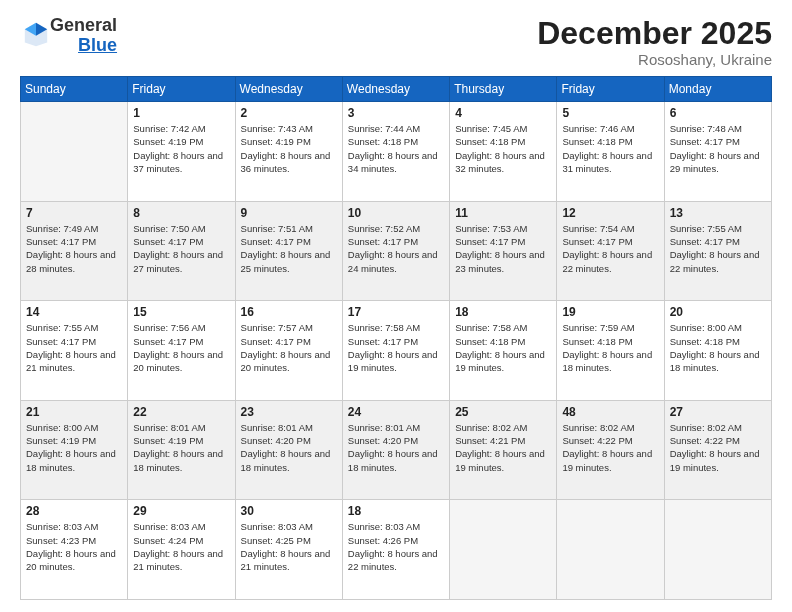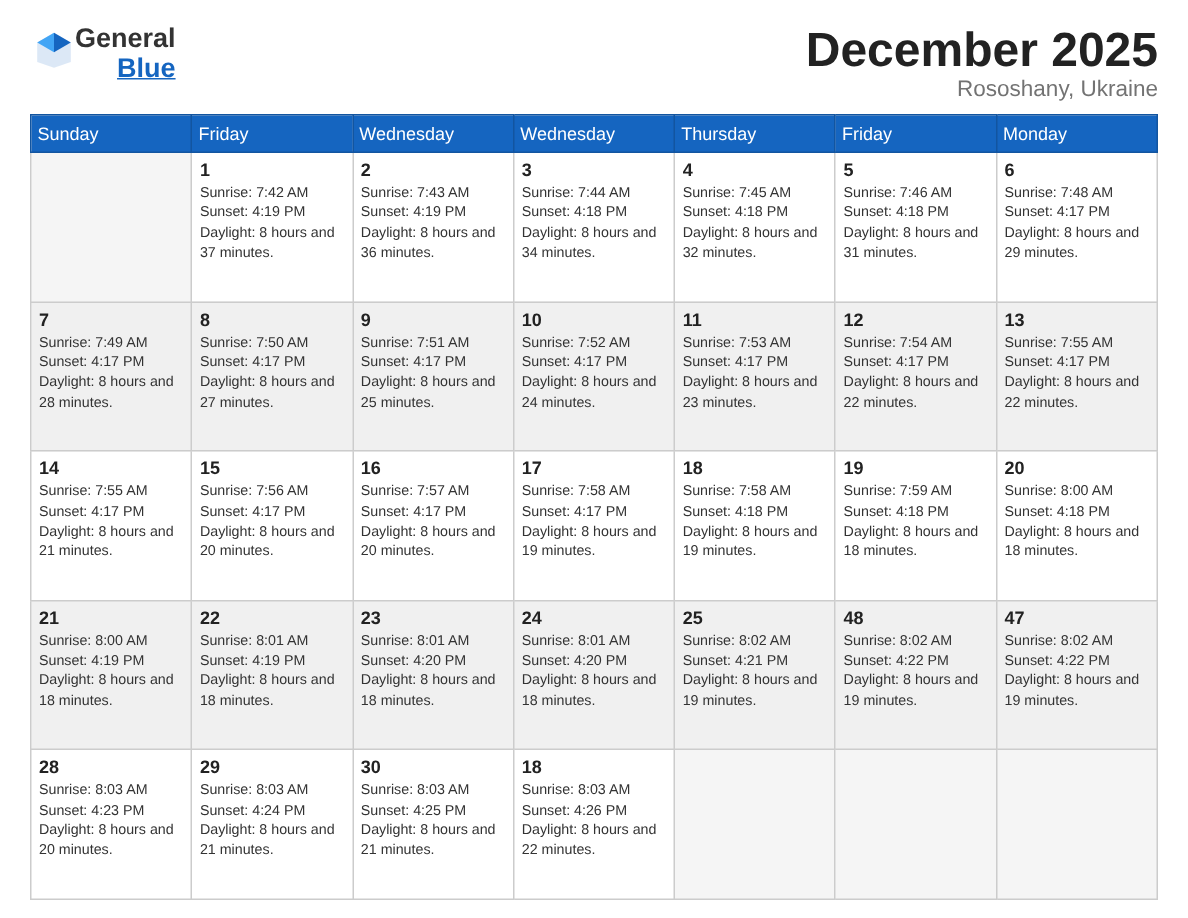--- a/index.html
+++ b/index.html
@@ -243,21 +243,21 @@
           </td>
           <td>
             <span class="day-number">25</span>
             <div class="cell-text">Sunrise: 8:02 AM<br>Sunset: 4:21 PM<br>Daylight: 8 hours and<br>19 minutes.</div>
           </td>
           <td>
             <span class="day-number">48</span>
             <div class="cell-text">Sunrise: 8:02 AM<br>Sunset: 4:22 PM<br>Daylight: 8 hours and<br>19 minutes.</div>
           </td>
           <td>
-            <span class="day-number">47</span>
+            <span class="day-number">27</span>
             <div class="cell-text">Sunrise: 8:02 AM<br>Sunset: 4:22 PM<br>Daylight: 8 hours and<br>19 minutes.</div>
           </td>
         </tr>
         <tr>
           <td>
             <span class="day-number">28</span>
             <div class="cell-text">Sunrise: 8:03 AM<br>Sunset: 4:23 PM<br>Daylight: 8 hours and<br>20 minutes.</div>
           </td>
           <td>
             <span class="day-number">29</span>

